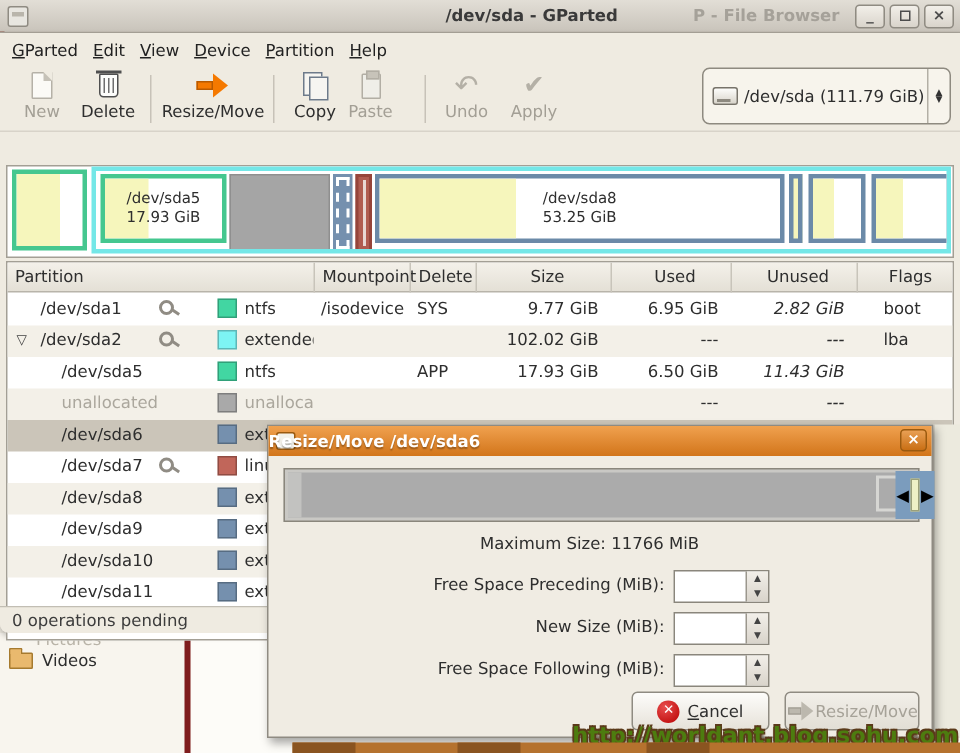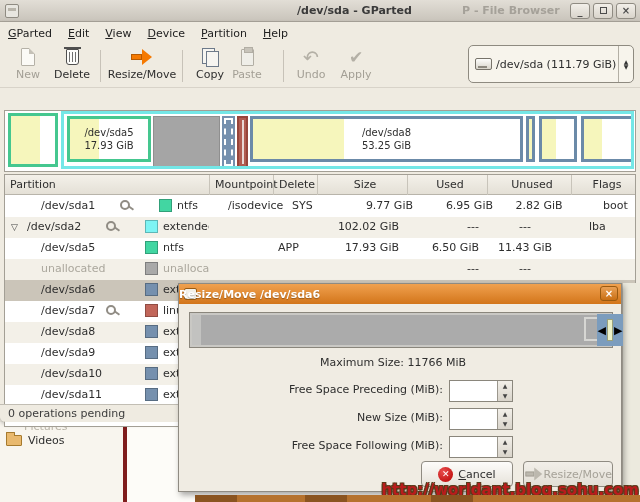--- a/index.html
+++ b/index.html
@@ -26,21 +26,21 @@
   .app-icon { position:absolute; left:5px; top:4px; width:14px; height:14px; background:#e8e6e0; border:1px solid #8f8b82; border-radius:2px; }
   .app-icon::before { content:""; position:absolute; left:2px; top:3px; width:8px; height:3px; background:#b9b5ab; }
   .title-main { position:absolute; left:297px; top:4px; font-weight:bold; color:#3a3a3a; }
   .title-ghost { position:absolute; left:462px; top:4px; font-weight:bold; color:#a5a199; }
   .win-btns { position:absolute; right:4px; top:3px; display:flex; gap:3px; }
   .win-btn { width:20px; height:16px; background:linear-gradient(#f2efe9,#d9d4cb); border:1px solid #8f8b82; border-radius:3px; text-align:center; line-height:14px; font-size:10px; color:#4c4c4c; font-weight:bold; }
   .win-btn .boxglyph { display:inline-block; width:7px; height:7px; border:1px solid #4c4c4c; margin-top:3px; }
 
   
   .gparted { position:absolute; left:0; top:22px; width:640px; height:400px; background:#efebe1; z-index:2; border-radius:0 0 6px 6px; box-shadow:0 2px 4px rgba(0,0,0,.25); }
-  .menubar { position:relative; height:22px; padding-left:8px; display:flex; gap:16px; align-items:center; }
+  .menubar { position:relative; height:22px; padding-left:8px; display:flex; gap:10px; align-items:center; }
   .menu-item { color:#222; }
   .toolbar { position:relative; height:44px; border-bottom:1px solid #d8d3c9; }
   .tbtn { position:absolute; top:2px; text-align:center; color:#2e2e2e; }
   .tbtn .ticon { height:22px; display:flex; align-items:center; justify-content:center; }
   .tbtn.disabled { color:#a39f95; }
   .tsep { position:absolute; top:6px; width:1px; height:32px; background:#c7c2b8; }
 
   .doc-icon { width:14px; height:18px; background:#fbfaf6; border:1px solid #b5b1a7; border-radius:1px; position:relative; }
   .doc-icon::after { content:""; position:absolute; right:-1px; top:-1px; border-style:solid; border-width:0 6px 6px 0; border-color:transparent #efebe1 #c5c1b7 transparent; }
   .trash-icon { width:13px; height:16px; background:#fdfdfb; border:1px solid #4f4f4f; border-radius:1px 1px 3px 3px; position:relative; }
@@ -82,21 +82,21 @@
   .trow.alt { background:#f3f0e8; }
   .trow.selected { background:#cbc5b9; }
   .trow.muted .cell { color:#aba79d; }
   .cell { position:absolute; top:0; height:21px; line-height:20px; white-space:nowrap; overflow:hidden; }
   .c-part { left:0; width:118px; }
   .c-fs   { left:120px; width:84px; }
   .c-mp   { left:204px; width:62px; padding-left:5px; }
   .c-lab  { left:268px; width:42px; padding-left:5px; }
   .c-size { left:312px; width:88px; text-align:right; padding-right:6px; }
   .c-used { left:402px; width:78px; text-align:right; padding-right:6px; }
-  .c-unus { left:482px; width:82px; text-align:center; padding-right:6px; }
+  .c-unus { left:482px; width:82px; text-align:right; padding-right:6px;font-style:italic; }
   .c-flag { left:566px; width:64px; padding-left:18px; }
   .pname { position:absolute; left:22px; }
   .trow.child .pname { left:36px; }
   .expander-icon { position:absolute; left:6px; top:0; font-size:9px; color:#444; }
   .key-icon { position:absolute; right:3px; top:3px; width:14px; height:14px; }
   .key-icon::before { content:""; position:absolute; left:0; top:1px; width:6px; height:6px; border:2px solid #908c84; border-radius:50%; }
   .key-icon::after { content:""; position:absolute; left:8px; top:8px; width:6px; height:2px; background:#908c84; transform:rotate(35deg); }
   .swatch { display:inline-block; width:13px; height:13px; margin:3px 5px 0 20px; vertical-align:top; border:1px solid rgba(0,0,0,.25); }
 
   
@@ -127,21 +127,21 @@
   .spin .val.hl { background:#f5c87f; }
   .spin .sbtns { position:absolute; right:0; top:0; bottom:0; width:15px; border-left:1px solid #9b978d; background:linear-gradient(#f2efe9,#d9d4cb); display:flex; flex-direction:column; }
   .spin .sbtns span { flex:1; text-align:center; font-size:6px; line-height:10px; color:#444; }
 
   .dbtn { position:absolute; height:26px; border:1px solid #8f8b82; border-radius:4px; background:linear-gradient(#fdfcfa,#e6e2d9); display:flex; align-items:center; justify-content:center; gap:5px; font-size:11px; }
   .dbtn.cancel { left:242px; top:177px; width:92px; }
   .dbtn.resize { left:344px; top:177px; width:90px; color:#a6a298; background:linear-gradient(#f2efe9,#e2ded5); }
   .cancel-icon { width:15px; height:15px; border-radius:50%; background:radial-gradient(circle at 35% 30%, #e84e4e, #b80000); color:#fff; font-size:9px; font-weight:bold; text-align:center; line-height:15px; }
   .arrow-glyph.small { transform:scale(.8); }
 
-  .watermark { position:absolute; right:1px; bottom:3px; z-index:20; font-weight:bold; font-size:15px; color:#b91c1c;
+  .watermark { position:absolute; right:1px; bottom:3px; z-index:20; font-weight:bold; font-size:15px; color:#4d7c0f;
     text-shadow:-1px -1px 0 #5a3a1a, 1px -1px 0 #5a3a1a, -1px 1px 0 #5a3a1a, 1px 1px 0 #5a3a1a, 0 2px 2px #3a2408; letter-spacing:0; }
   u { text-decoration:underline; }
 </style>
 </head>
 <body>
 
 <div id="screen">
 
   <div class="left-strip"></div>
 
@@ -269,21 +269,21 @@
       <div class="thead">
         <span class="hcell" style="left:0;width:120px;">Partition</span>
         <span class="hcell" style="left:204px;width:64px;">Mountpoint</span>
         <span class="hcell" style="left:268px;width:44px;">Delete</span>
         <span class="hcell" style="left:312px;width:90px;text-align:center;">Size</span>
         <span class="hcell" style="left:402px;width:80px;text-align:center;">Used</span>
         <span class="hcell" style="left:482px;width:84px;text-align:center;">Unused</span>
         <span class="hcell" style="left:566px;width:66px;text-align:center;">Flags</span>
       </div>
 
-      <div class="trow" style="top:21px;margin-left:14px;">
+      <div class="trow" style="top:21px;">
         <span class="cell c-part">
             <span class="pname">/dev/sda1</span>
             <span class="key-icon"></span>
           </span>
         <span class="cell c-fs"><span class="swatch" style="background: rgb(66, 214, 162);"></span><span>ntfs</span></span>
         <span class="cell c-mp">/isodevice</span>
         <span class="cell c-lab">SYS</span>
         <span class="cell c-size">9.77 GiB</span>
         <span class="cell c-used">6.95 GiB</span>
         <span class="cell c-unus">2.82 GiB</span>

